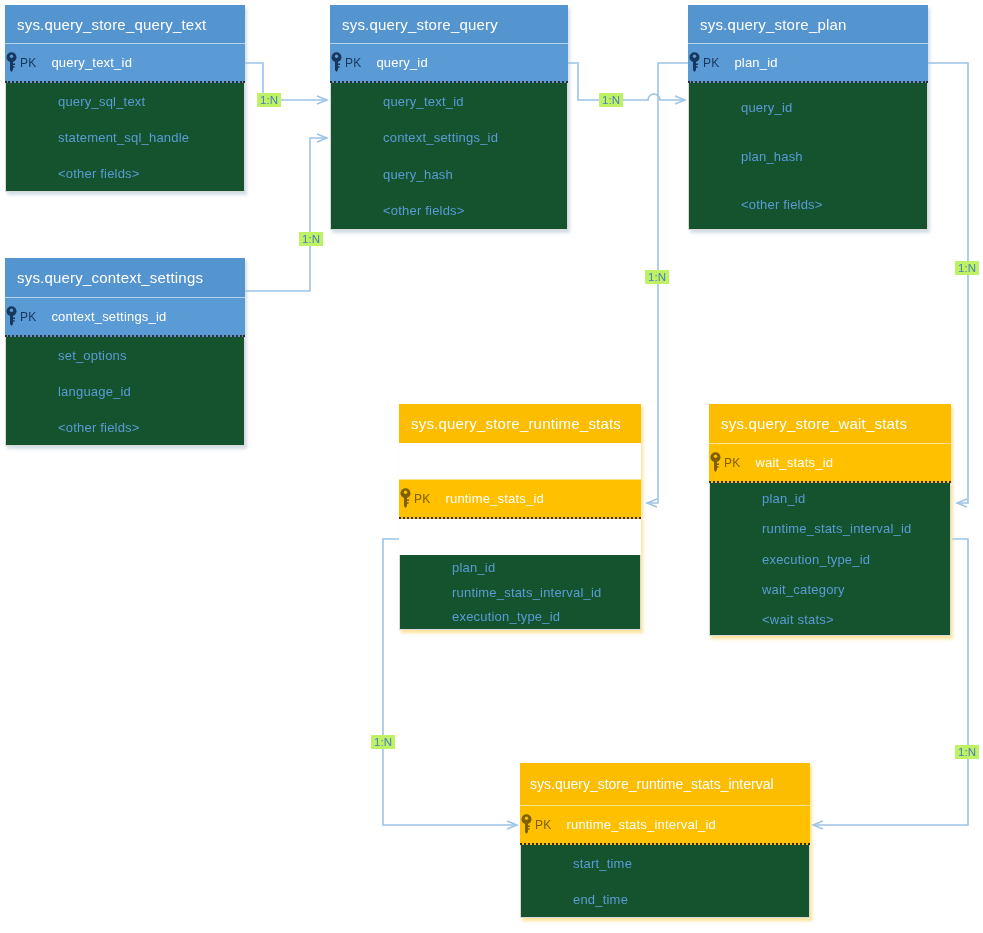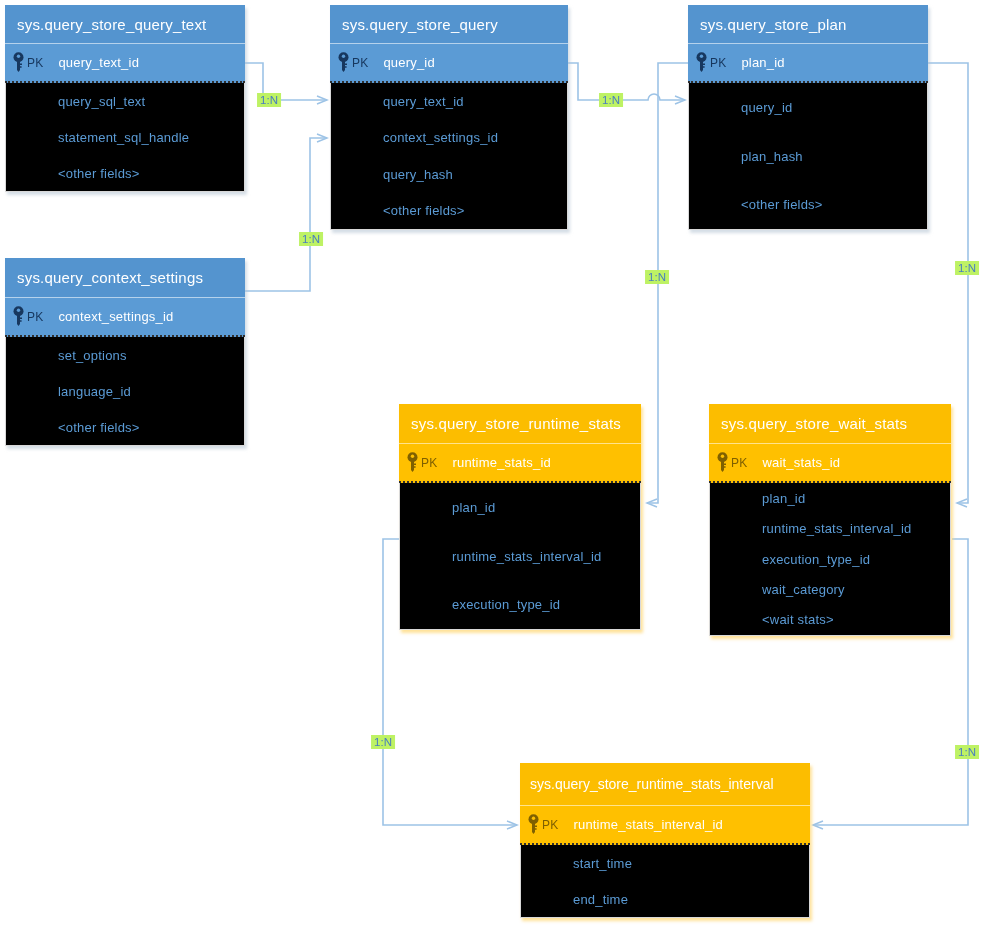--- a/index.html
+++ b/index.html
@@ -12,25 +12,25 @@
   .t-orange{--hdr:#ffc000; --hdrTop:#fcbd00; --dark:#7f6000; --hole:#ffc000;
           box-shadow:2px 3px 3px rgba(255,216,120,.75);}
 
   .hdr{background:var(--hdrTop); color:#ffffff; display:flex; align-items:center;
        padding-left:12px; font-size:15px; flex:0 0 auto;}
   .hdr.small{font-size:14px; padding-left:10px; letter-spacing:0;}
 
   .pkrow{height:37px; flex:0 0 auto; background:var(--hdr);
          border-top:1px solid rgba(255,255,255,.55);
          border-bottom:2px dotted #2e2e2e;
-         display:flex; align-items:center; padding-left:7px;}
+         display:flex; align-items:center; }
   .pkrow .badge{color:var(--dark); font-size:12px; margin-left:2px;}
   .pkrow .fname{color:#ffffff; margin-left:15px; font-size:13px;}
 
-  .tbody{flex:1 1 auto; background:#000000; border:1px solid #d8d8d8; border-top:none;
+  .tbody{flex:1 1 auto; background:#14532d; border:1px solid #d8d8d8; border-top:none;
          display:flex; flex-direction:column;}
   .frow{flex:1 1 0; display:flex; align-items:center; padding-left:52px;
         color:#5b9bd5; font-size:13px;}
 
   .keyicon{width:13px; height:21px; flex:0 0 auto; color:var(--dark);}
 
   #wires{position:absolute; left:0; top:0; width:983px; height:933px; pointer-events:none;}
   .rel-label{position:absolute; transform:translate(-50%,-50%); background:#bef264;
              color:#4a7ebf; font-size:11.5px; line-height:14px; padding:0 3px; white-space:nowrap;}
 </style>
@@ -153,21 +153,21 @@
         </div>
         <div class="frow">
           <span>language_id</span>
         </div>
         <div class="frow">
           <span>&lt;other fields&gt;</span>
         </div>
       </div>
   </div>
 
-  <div class="table t-orange" style="left: 399px; top: 404px; width: 242px; height: 226px;">
+  <div class="table t-orange" style="left: 399px; top: 404px; width: 242px; height: 226px; gap: 36px;">
     <div class="hdr" style="height: 39px;">
       <span class="ttl">sys.query_store_runtime_stats</span>
     </div>
     <div class="pkrow">
       <svg class="keyicon" viewBox="0 0 13 21" xmlns="http://www.w3.org/2000/svg">
         <circle cx="6.5" cy="5.2" r="5" fill="currentColor"></circle>
         <circle class="keyhole" cx="6.5" cy="4.3" r="1.7" fill="#ffc000"></circle>
         <path d="M5,9 H8 V11.6 h2 v1.5 H8 v1.1 h1.6 v1.5 H8 V18 L6.5,20 5,18 Z" fill="currentColor"></path>
       </svg>
       <span class="badge">PK</span>

